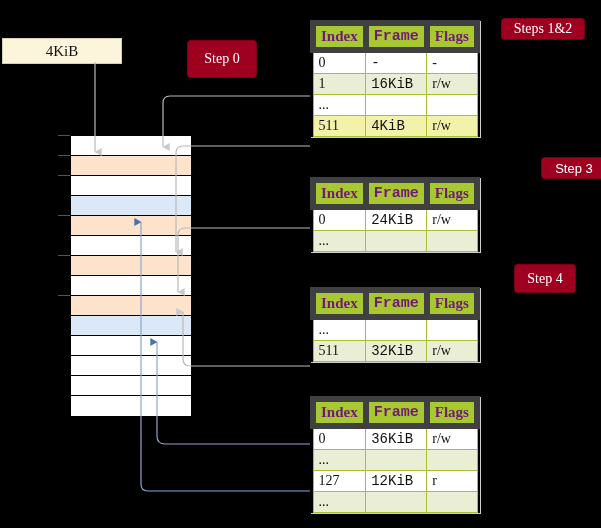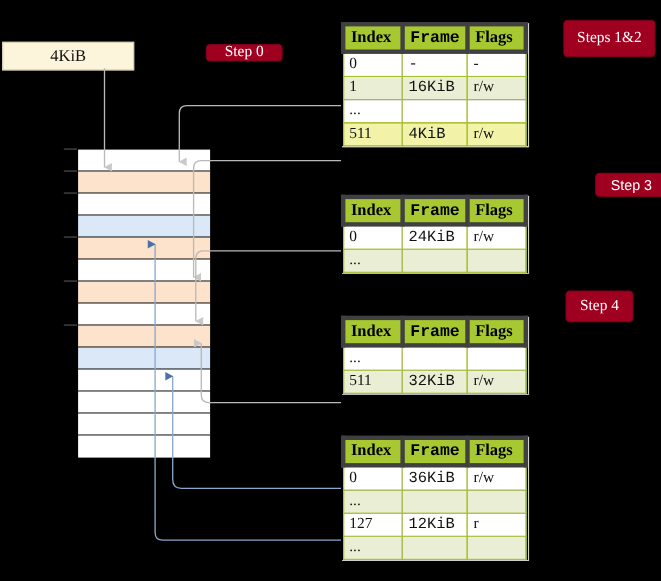--- a/index.html
+++ b/index.html
@@ -12,22 +12,22 @@
            background:#fdf4dc;border:1px solid #d8cfb0;
            display:flex;align-items:center;justify-content:center;
            font-size:15px;color:#111;}
 
   
   .badge{position:absolute;background:#a00020;color:#fff;
          border-radius:3px;display:flex;align-items:center;
          justify-content:center;font-size:14px;line-height:1;
          box-shadow:0 0 0 1px #7a0018;}
   .badge.sans{font-family:"Liberation Sans",sans-serif;font-size:13px;}
-  #badge-step0{left:188px;top:41px;width:68px;height:14px;}
-  #badge-steps12{left:513px;top:19px;width:82px;height:32px;}
+  #badge-step0{left:188px;top:41px;width:68px;height:36px;}
+  #badge-steps12{left:502px;top:19px;width:82px;height:20px;}
   #badge-step3{left:518px;top:158px;width:64px;height:20px;margin-left:24px;}
   #badge-step4{left:515px;top:265px;width:60px;height:27px;}
 
   
   .mem{position:absolute;left:70px;top:135px;width:120px;height:280px;
        border:1px solid #000;box-sizing:border-box;}
   .mem-row{position:absolute;left:0;width:120px;height:20px;
            box-sizing:border-box;border-bottom:1px solid #000;
            background:#fff;}
   .mem-row.peach{background:#fde3cc;}
@@ -36,22 +36,22 @@
   .mem-tick{position:absolute;width:12px;height:0;
             border-top:1px solid #555;left:58px;}
 
   
   .tbl{position:absolute;left:310px;width:170px;
        border-collapse:collapse;font-size:14px;
        box-shadow:1px 1px 0 #cfcfcf;}
   .tbl td,.tbl th{border:1px solid #a8bf2e;padding:2px 5px;
        height:20px;box-sizing:border-box;text-align:left;
        font-weight:normal;color:#111;background:#fff;}
-  .tbl th{background:#a8c832;color:#000000;font-weight:bold;
-       border:4px solid #404040;font-size:15px;}
+  .tbl th{background:#a8c832;color:#701a75;font-weight:bold;
+       border:6px solid #404040;font-size:15px;}
   .tbl tr.alt td{background:#e9eed4;}
   .tbl td.hl{background:#f7f7b0;}
   .tbl tr.alt td.hl{background:#f2f2a8;}
   .c-index{width:56px;}
   .c-frame{width:58px;font-family:Liberation Mono, monospace;}
   .c-flags{width:56px;}
 
   #tbl1{top:20px;}
   #tbl2{top:177px;}
   #tbl3{top:287px;}

